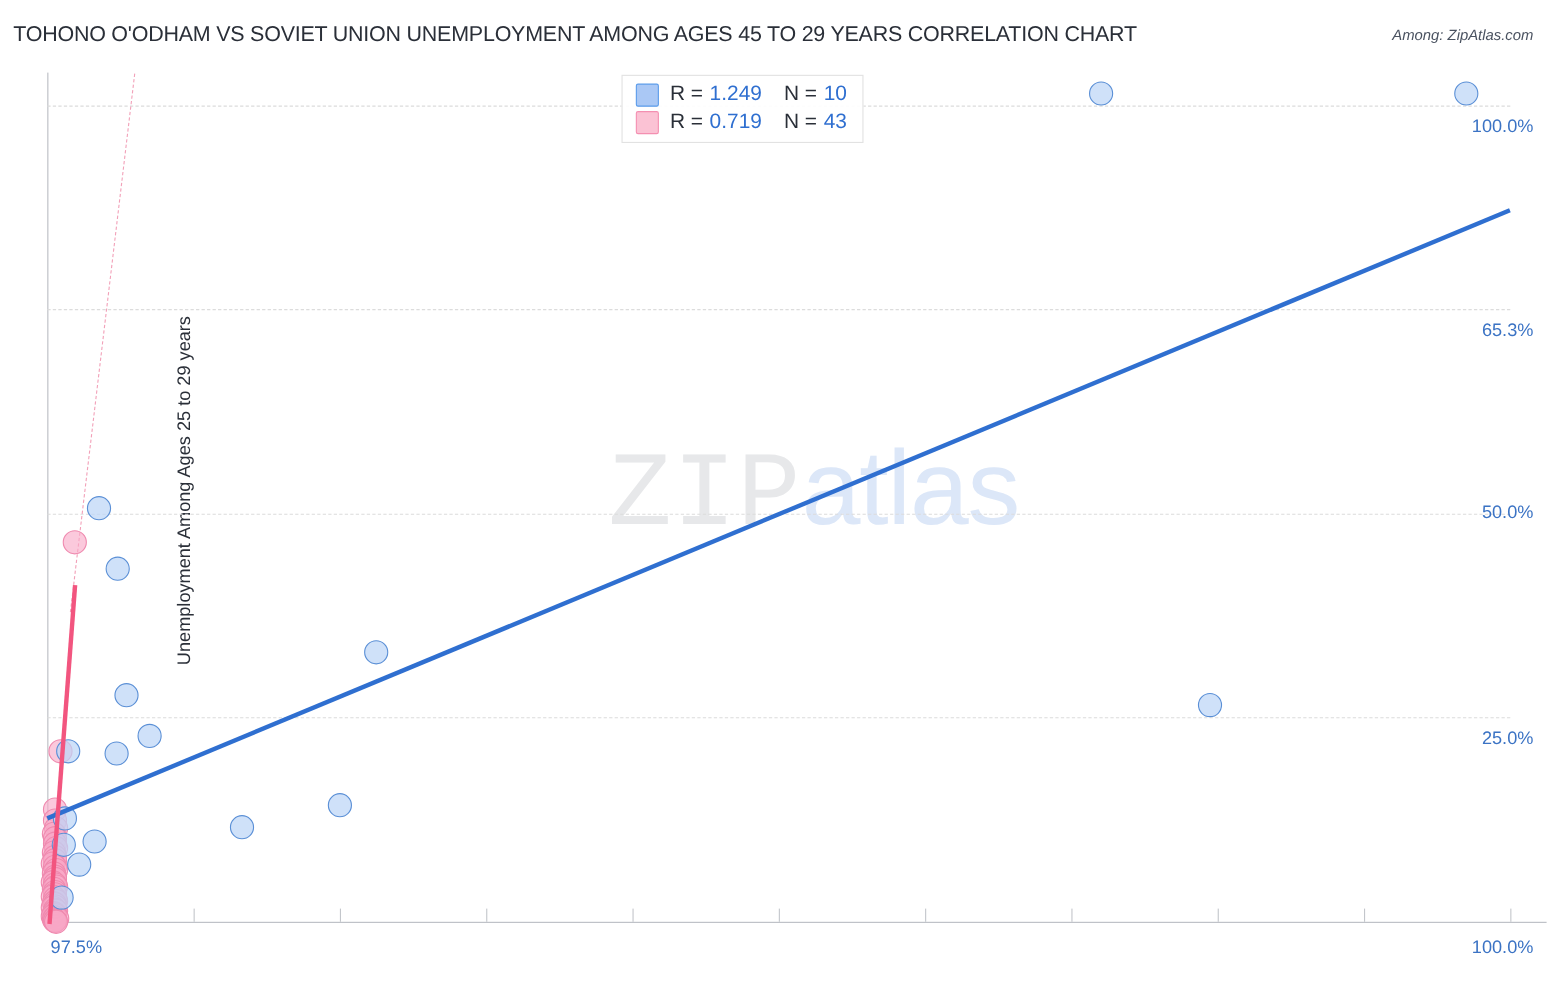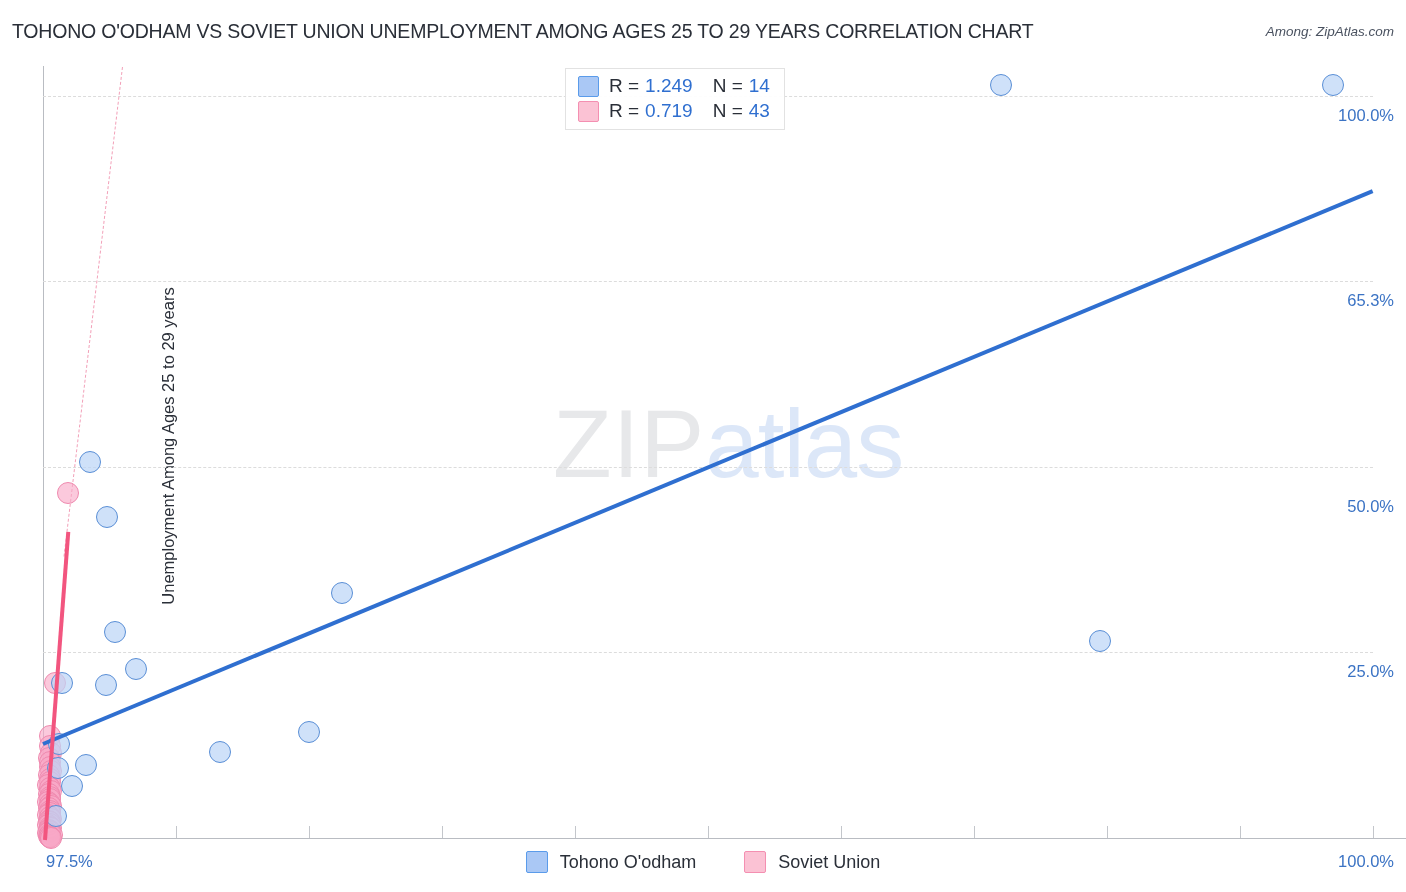--- a/index.html
+++ b/index.html
@@ -118,21 +118,21 @@
     position: absolute;
     left: 553px;
     top: 405px;
     font-size: 96px;
     line-height: 1;
     user-select: none;
     pointer-events: none;
     white-space: nowrap;
   }
   .wm-zip {
-    font-family: Liberation Sans, sans-serif;
+    font-family: Liberation Mono, monospace;
     color: #e7e8ea;
     letter-spacing: 1px;
     margin-top: 39px;
   }
   .wm-atlas {
     font-family: "Liberation Sans", sans-serif;
     color: #dce7f8;
     letter-spacing: -1px;
   }
 
@@ -211,21 +211,21 @@
   }
   .trend-blue { border-top: 4.5px solid #2f6fd0; }
   .trend-pink-solid { border-top: 4px solid #f2557f; }
   .trend-pink-dashed { border-top: 1.8px dashed #f2a0b8; }
 </style>
 </head>
 <body>
 
 <div id="chart-root">
 
-  <div class="chart-title">TOHONO O'ODHAM VS SOVIET UNION UNEMPLOYMENT AMONG AGES 25 TO 29 YEARS CORRELATION CHART</div>
+  <div class="chart-title">TOHONO O'ODHAM VS SOVIET UNION UNEMPLOYMENT AMONG AGES 45 TO 29 YEARS CORRELATION CHART</div>
   <div class="source-note">Among: ZipAtlas.com</div>
 
   <div class="y-axis-title">Unemployment Among Ages 25 to 29 years</div>
 
   <div class="axis-line-left"></div>
   <div class="axis-line-bottom"></div>
 
   <div class="plot-area" id="plot-area">
     <div class="watermark" style="left:510px;top:330px;">
       <span class="wm-zip">ZIP</span><span class="wm-atlas">atlas</span>
@@ -245,57 +245,47 @@
       <div class="xtick" style="left: 575px;"></div>
       <div class="xtick" style="left: 708px;"></div>
       <div class="xtick" style="left: 841px;"></div>
       <div class="xtick" style="left: 974px;"></div>
       <div class="xtick" style="left: 1107px;"></div>
       <div class="xtick" style="left: 1240px;"></div>
       <div class="xtick" style="left: 1373px;"></div>
     </div>
   <div id="ylabel-layer">
       <div class="ylabel-right" style="top: 662.423px;">25.0%</div>
-      <div class="ylabel-right" style="top: 497px;">50.0%</div>
+      <div class="ylabel-right" style="top: 457px;">50.0%</div>
       <div class="ylabel-right" style="top: 291.269px;">65.3%</div>
       <div class="ylabel-right" style="top: 105.692px;">100.0%</div>
     </div>
 
   <div class="xlabel x-first">97.5%</div>
   <div class="xlabel x-last">100.0%</div>
 
   <div class="stats-box">
     <div class="stats-row">
       <span class="swatch swatch-blue"></span>
       <span class="stat-lbl">R =</span>
       <span class="stat-val">1.249</span>
       <span class="stat-gap"></span>
       <span class="stat-lbl">N =</span>
-      <span class="stat-val">14</span>
+      <span class="stat-val">10</span>
     </div>
     <div class="stats-row">
       <span class="swatch swatch-pink"></span>
       <span class="stat-lbl">R =</span>
       <span class="stat-val">0.719</span>
       <span class="stat-gap"></span>
       <span class="stat-lbl">N =</span>
       <span class="stat-val">43</span>
     </div>
   </div>
 
-  <div class="series-legend">
-    <div class="series-item">
-      <span class="swatch swatch-blue"></span>
-      <span>Tohono O'odham</span>
-    </div>
-    <div class="series-item">
-      <span class="swatch swatch-pink"></span>
-      <span>Soviet Union</span>
-    </div>
-  </div>
 
 <div class="trend trend-pink-dashed" style="left: 64.28px; top: 555.923px; width: 493.406px; transform: rotate(-1.45191rad);"></div>
     <div class="dot dot-pink" style="width: 22px; height: 22px; left: 68.27px; top: 492.827px;"></div>
     <div class="dot dot-pink" style="width: 22px; height: 22px; left: 54.97px; top: 682.858px;"></div>
     <div class="dot dot-pink" style="width: 22px; height: 22px; left: 50.315px; top: 735.562px;"></div>
     <div class="dot dot-pink" style="width: 22px; height: 22px; left: 49.65px; top: 745.954px;"></div>
     <div class="dot dot-pink" style="width: 22px; height: 22px; left: 50.98px; top: 752.635px;"></div>
     <div class="dot dot-pink" style="width: 22px; height: 22px; left: 48.985px; top: 757.831px;"></div>
     <div class="dot dot-pink" style="width: 22px; height: 22px; left: 50.315px; top: 762.285px;"></div>
     <div class="dot dot-pink" style="width: 22px; height: 22px; left: 49.65px; top: 766.738px;"></div>

